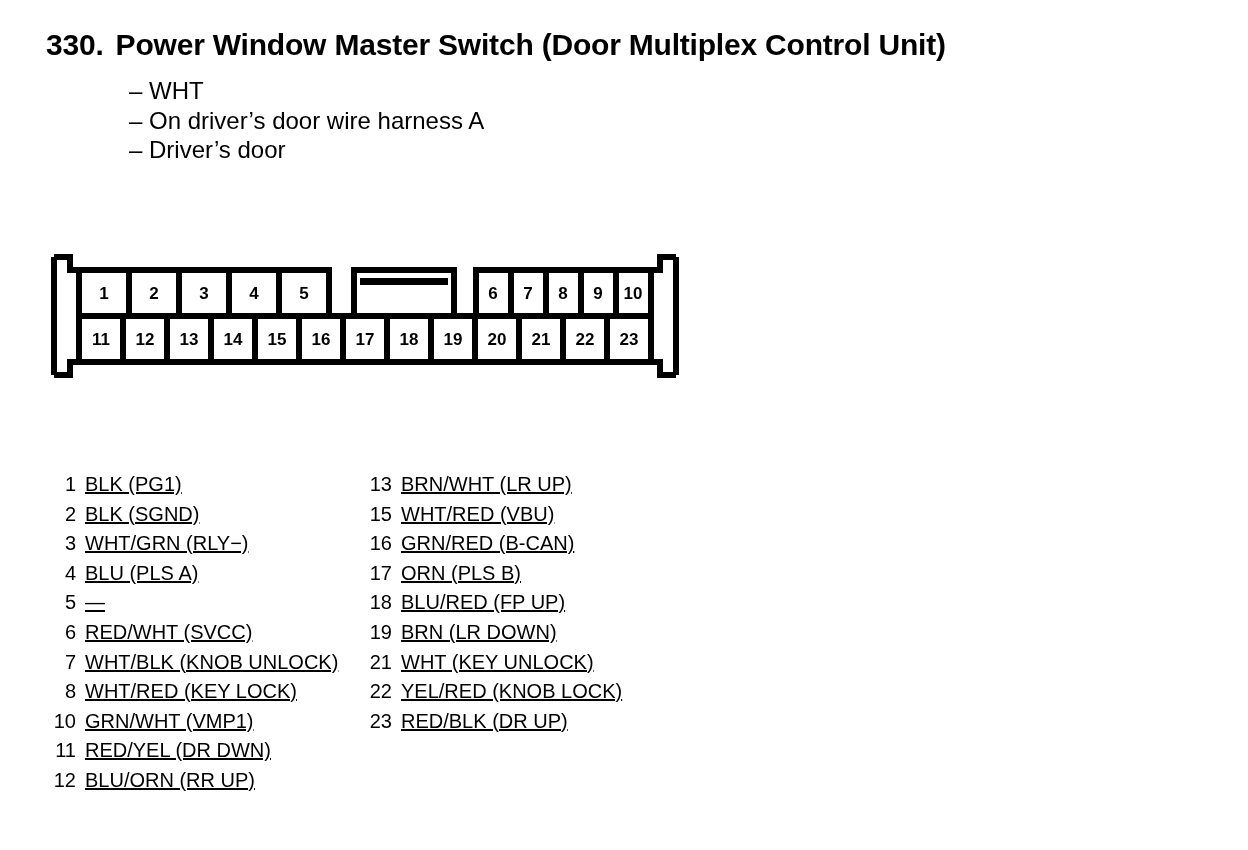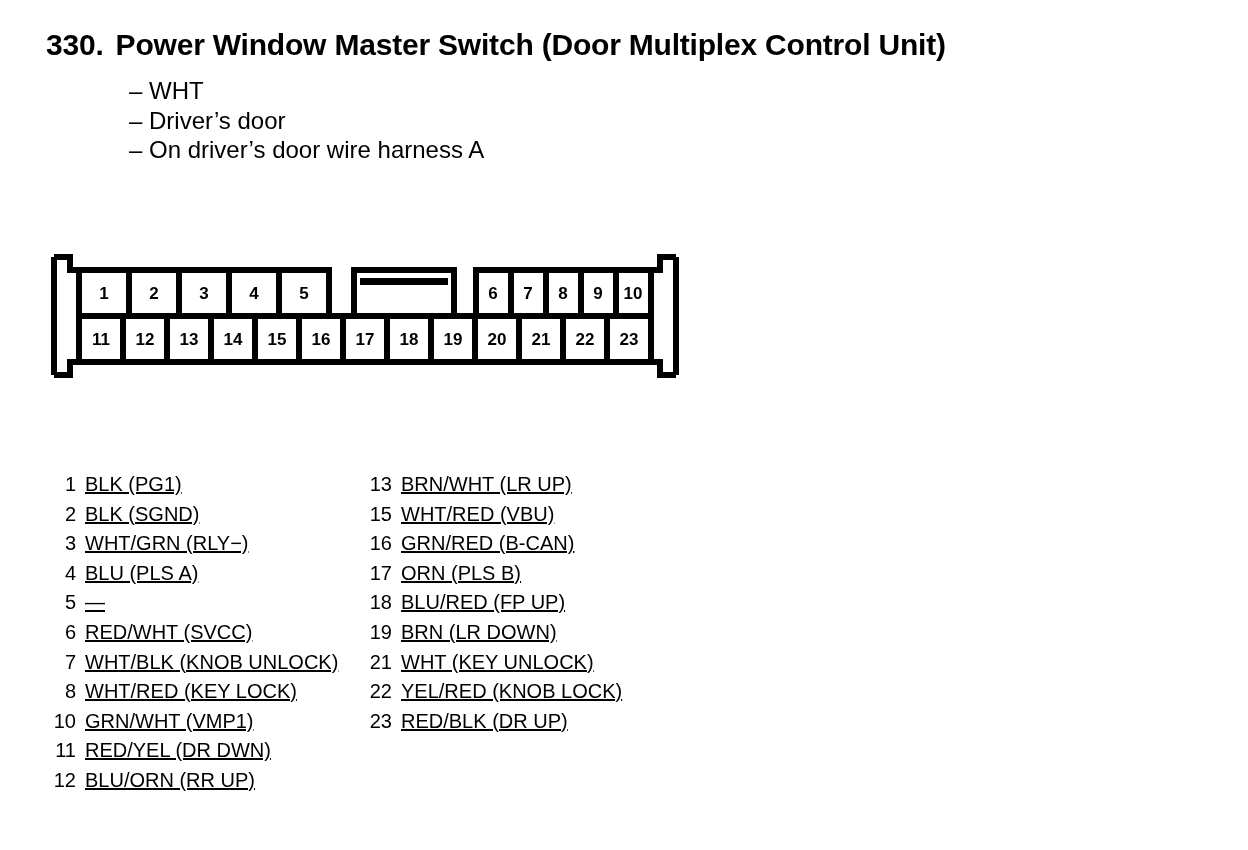--- a/index.html
+++ b/index.html
@@ -107,24 +107,24 @@
 
 <div id="page-title">
   <span class="num">330.</span><span>Power Window Master Switch (Door Multiplex Control Unit)</span>
 </div>
 
 <div id="subtitle-list">
   <div class="sub-line">
     <span class="dash">–</span><span>WHT</span>
   </div>
   <div class="sub-line">
-    <span class="dash">–</span><span>Driver’s door</span>
+    <span class="dash">–</span><span>On driver’s door wire harness A</span>
   </div>
   <div class="sub-line">
-    <span class="dash">–</span><span>On driver’s door wire harness A</span>
+    <span class="dash">–</span><span>Driver’s door</span>
   </div>
 </div>
 
 <div id="connector">
   <svg width="634" height="124" viewBox="0 0 634 124" xmlns="http://www.w3.org/2000/svg">
 
     <g fill="none" stroke="#000000" stroke-width="6">
 
       <path d="M 6 3 L 6 121"></path>
 

